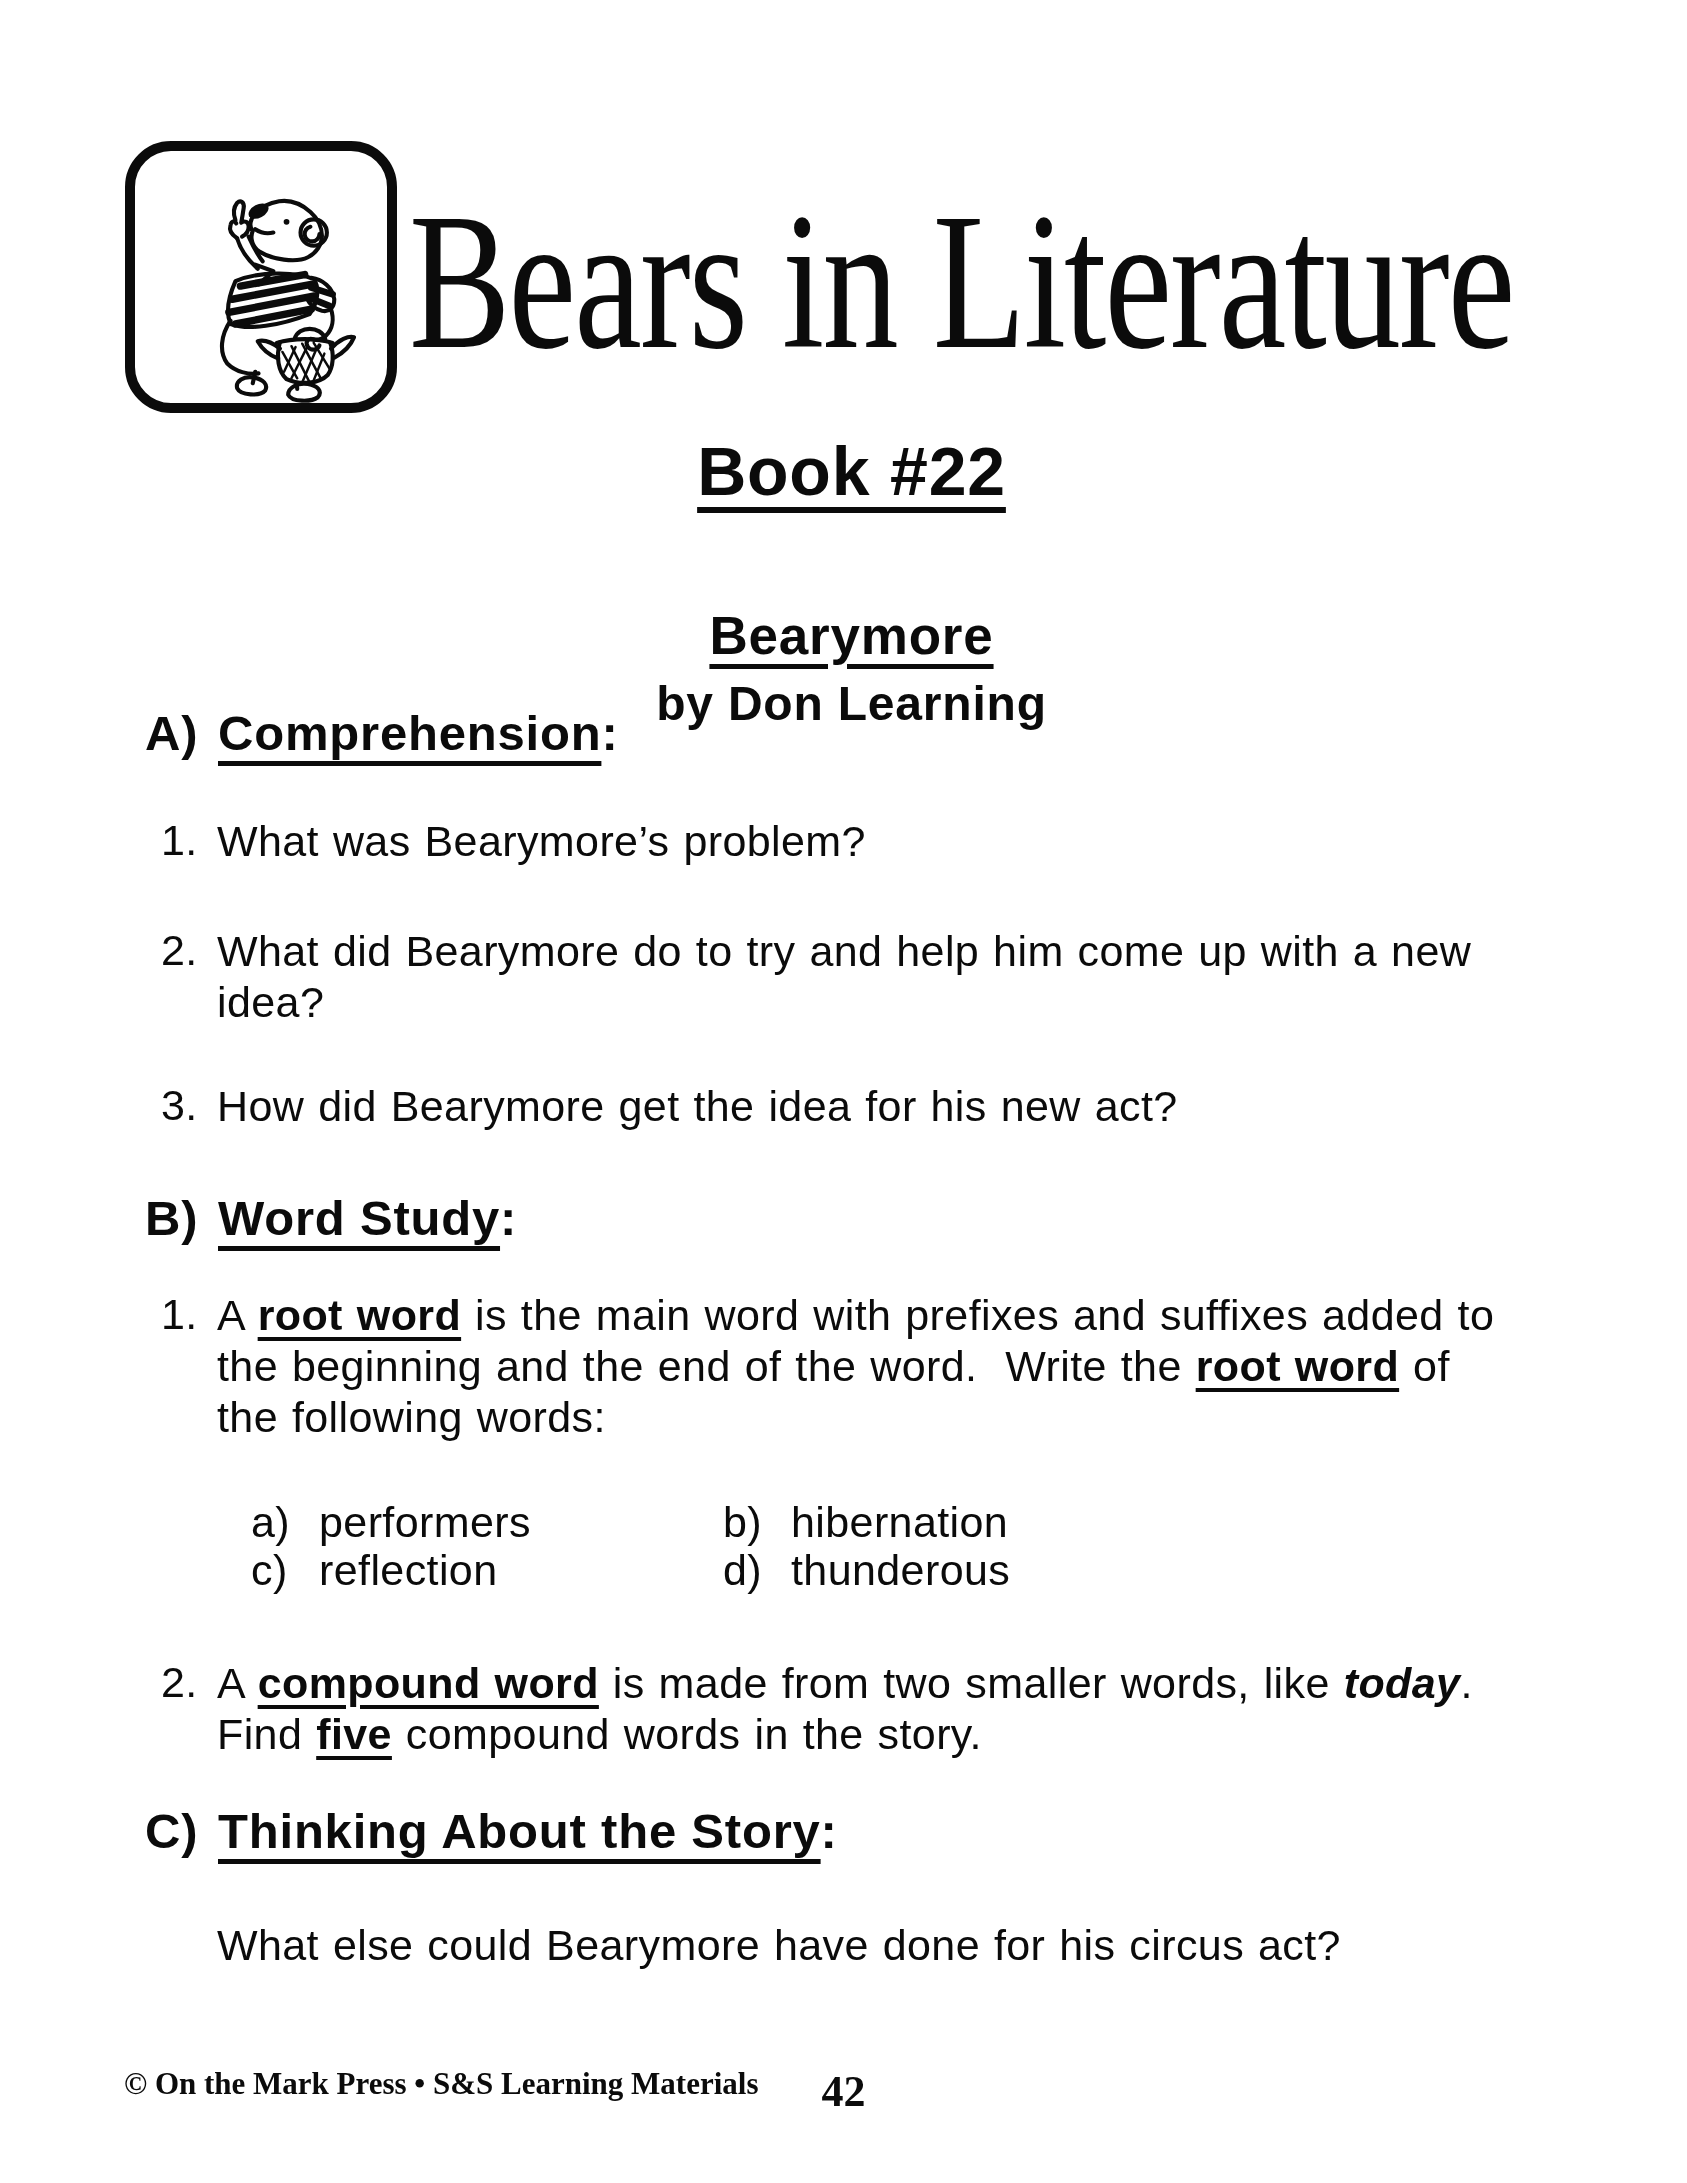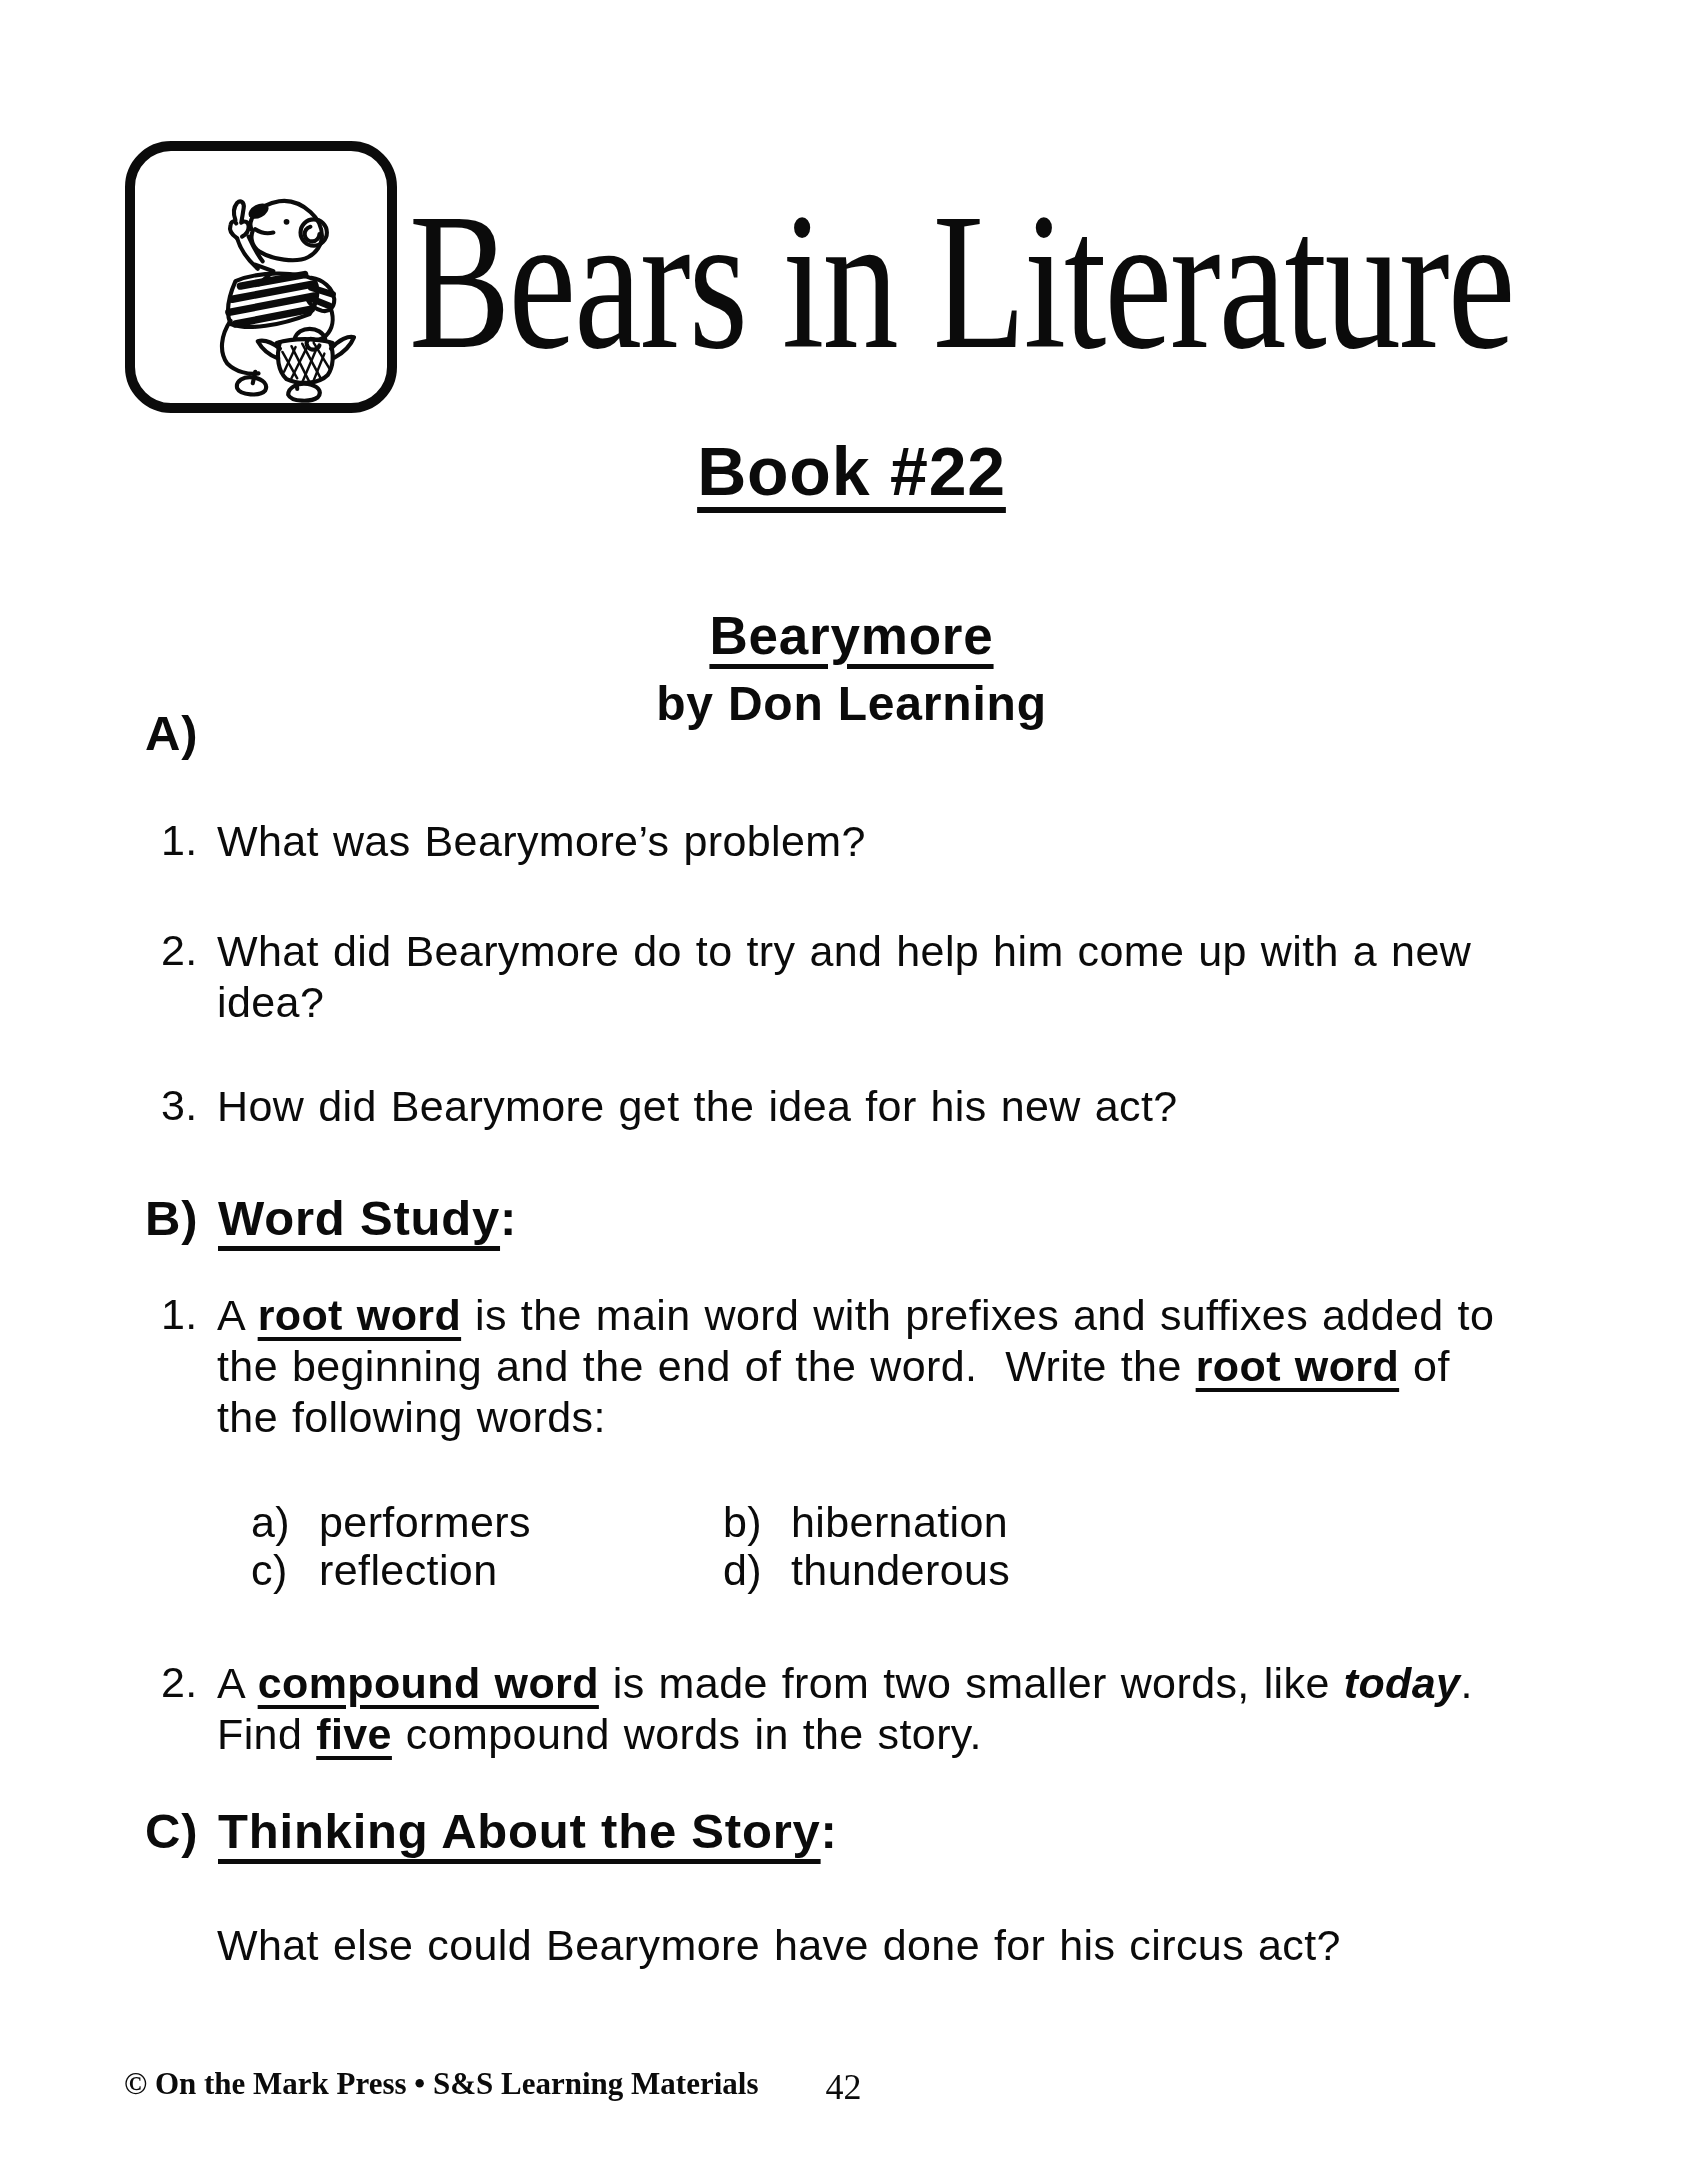--- a/index.html
+++ b/index.html
@@ -59,21 +59,21 @@
   .word-row .lbl2{position:absolute;left:723px;top:0;}
   .word-row .w2{position:absolute;left:791px;top:0;}
   
   .footer-left,.footer-right,.footer-page{
     position:absolute;top:2066px;
     font-family:"Liberation Serif",serif;
     white-space:nowrap;
   }
   .footer-left{left:124px;font-size:31px;font-weight:bold;}
   .footer-right{right:117px;font-size:30px;font-weight:bold;}
-  .footer-page{left:0;right:0;text-align:center;font-size:36px;font-weight:normal;}
+  .footer-page{left:0;right:0;text-align:center;font-size:44px;font-weight:bold;}
 </style>
 </head>
 <body>
 
 <div class="page">
 
   <div class="logo-box">
     <svg viewBox="0 0 306 306">
       <g stroke="#0b0b0b" stroke-width="5" fill="none" stroke-linecap="round" stroke-linejoin="round">
 
@@ -135,20 +135,21 @@
   </div>
 
   <div class="main-title">Bears in Literature</div>
 
   <div class="centered book-num"><span class="u">Book #22</span></div>
   <div class="centered story-title"><span class="u">Bearymore</span></div>
   <div class="centered story-author">by Don Learning</div>
 
   <div class="sec-header" style="top:705px">
     <span class="sec-label">A)</span>
+    <span><span class="u">Comprehension</span><span>:</span></span>
   </div>
 
   <div class="item" style="top:816px">
     <span class="num">1.</span>
     <div class="txt">
         <div class="line">What was Bearymore’s problem?</div>
       </div>
   </div>
 
   <div class="item" style="top:926px">

